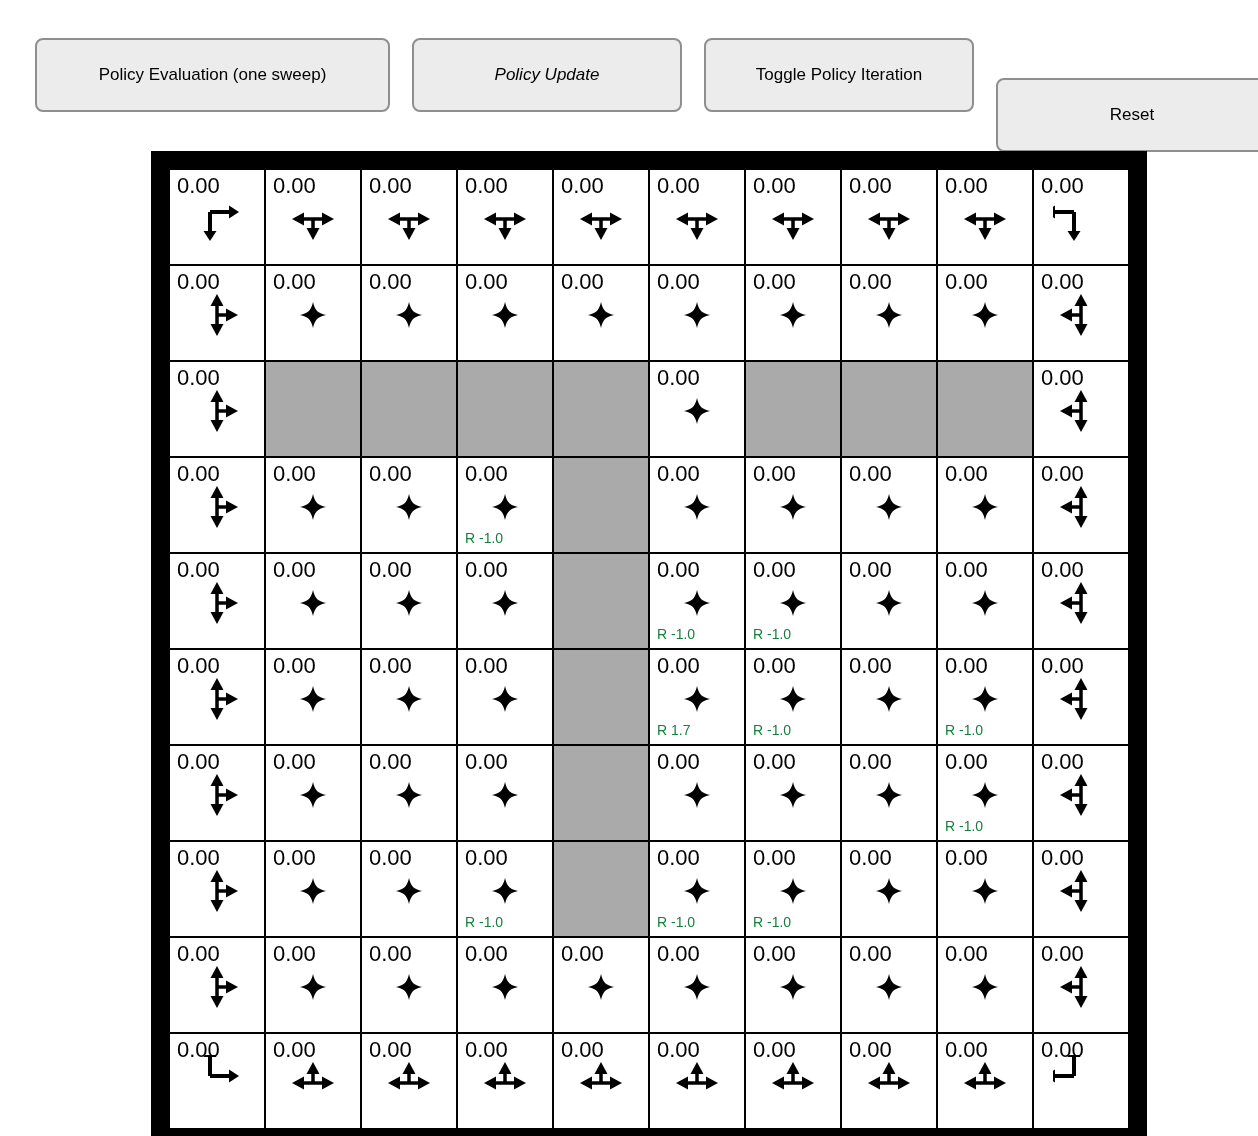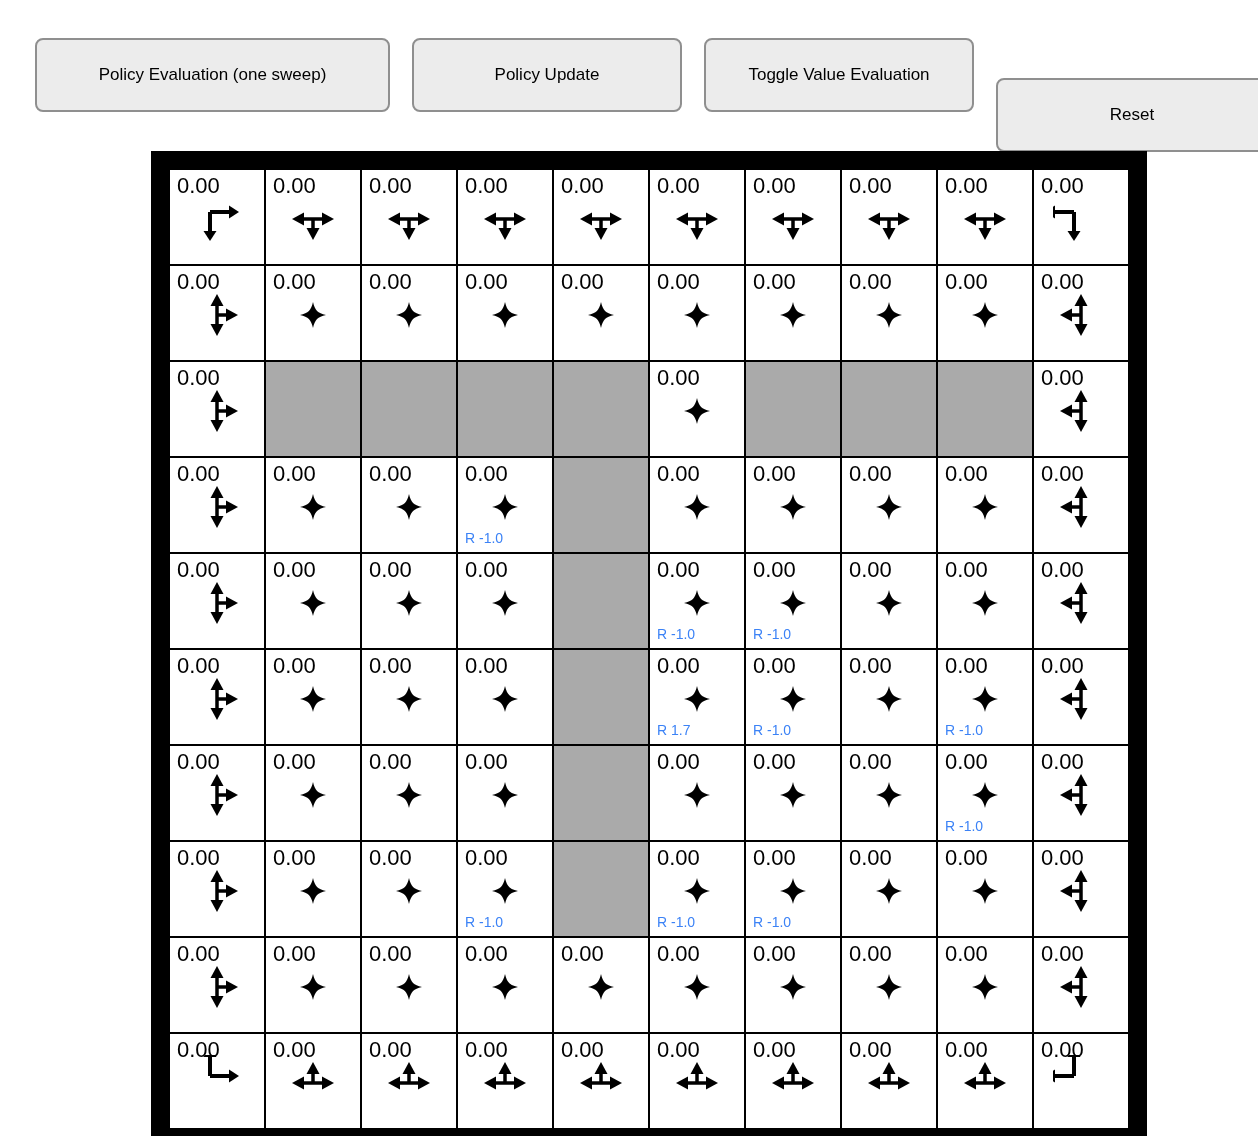--- a/index.html
+++ b/index.html
@@ -9,46 +9,46 @@
     overflow:hidden;
   }
   .toolbar{position:absolute;left:35px;top:38px;display:flex;gap:22px;}
   .btn{
     box-sizing:border-box;height:74px;background:#ececec;border:2px solid #8f8f8f;
     border-radius:8px;font-size:17px;color:#000;cursor:pointer;
     display:flex;align-items:center;justify-content:center;
     font-family:"Liberation Sans",sans-serif;
   }
   .btn.b0{width:355px;}
-  .btn.b1{width:270px;}
+  .btn.b1{width:270px;font-style:italic;}
   .btn.b2{width:270px;}
   .btn.b3{width:272px;margin-top:40px;}
   .grid{
     position:absolute;left:151px;top:151px;
     display:grid;grid-template-columns:repeat(10,94px);grid-auto-rows:94px;
     gap:2px;padding:19px;background:#000;width:max-content;
   }
   .cell{position:relative;background:#ffffff;}
   .cell.wall{background:#aaaaaa;}
   .value{
     position:absolute;left:7px;top:3px;font-size:22px;line-height:1.15;
     color:#000;white-space:nowrap;
   }
   .glyph{position:absolute;left:19px;top:21px;}
   .reward{
-    position:absolute;left:7px;bottom:6px;font-size:14px;color:#3b82f6;white-space:nowrap;
+    position:absolute;left:7px;bottom:6px;font-size:14px;color:#15803d;white-space:nowrap;
   }
 </style>
 </head>
 <body>
 
 <div class="toolbar">
   <button class="btn b0">Policy Evaluation (one sweep)</button>
   <button class="btn b1">Policy Update</button>
-  <button class="btn b2">Toggle Value Evaluation</button>
+  <button class="btn b2">Toggle Policy Iteration</button>
   <button class="btn b3">Reset</button>
 </div>
 
 <div class="grid">
     <div class="cell">
       <span class="value">0.00</span>
       <svg viewBox="-28 -28 56 56" width="56" height="56" class="glyph">
         <g fill="#000000" transform="translate(-7,-7)">
           <line x1="0" y1="0" x2="20" y2="0" stroke="#000000" stroke-width="4"></line>
           <polygon points="19,6.5 19,-6.5 29,0"></polygon>

